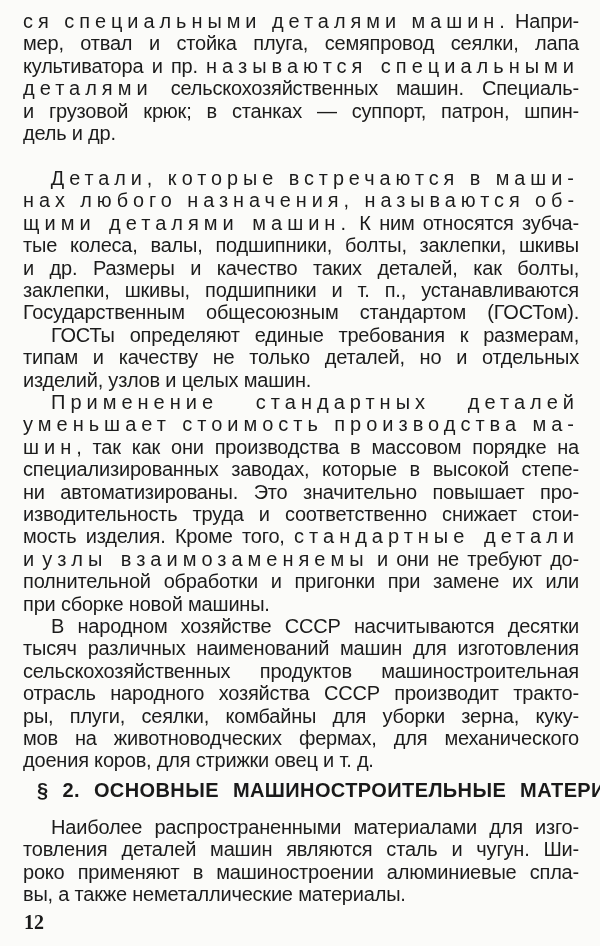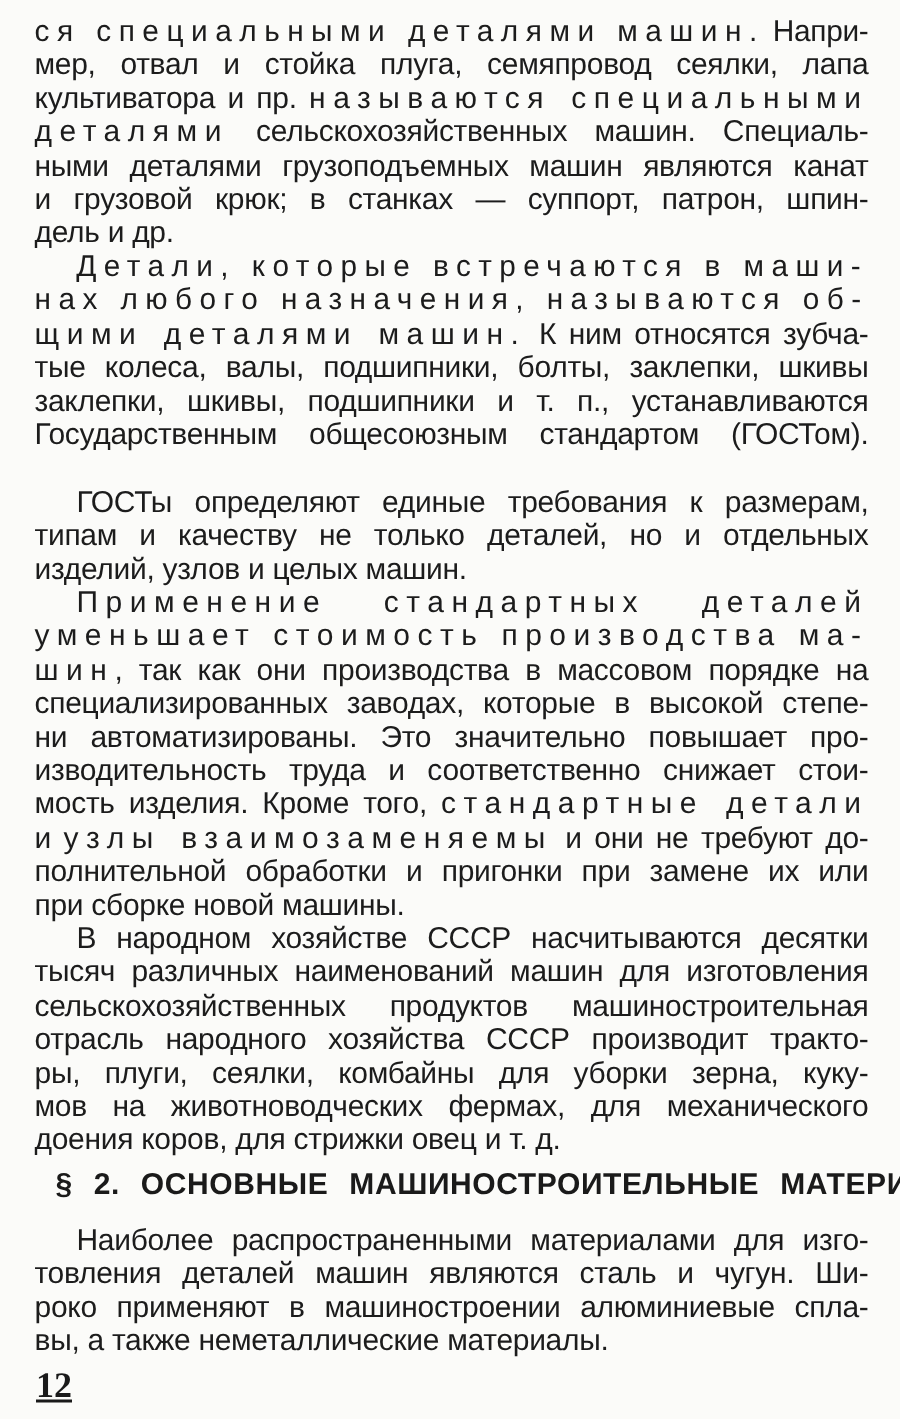--- a/index.html
+++ b/index.html
@@ -57,46 +57,45 @@
     letter-spacing: 0.4px;
     white-space: nowrap;
     word-spacing: 8px;
     color: #1a1a1a;
   }
   .page-number {
     position: absolute;
     left: 24px;
     top: 911px;
     font-family: "Liberation Serif", serif;
-    font-size: 24px;
+    font-size: 20px;
     font-weight: bold;
     color: #1a1a1a;
-    text-decoration: underline;
   }
 </style>
 </head>
 <body>
 
 <div class="page">
 
   <div class="block" style="top:10px">
     <div class="line" style="transform: scaleX(0.995607);"><span class="sp">ся специальными деталями машин.</span><span> Напри-</span></div>
     <div class="line">мер, отвал и стойка плуга, семяпровод  сеялки, лапа</div>
     <div class="line"><span>культиватора и пр. </span><span class="sp">называются специальными</span></div>
     <div class="line"><span class="sp">деталями</span><span> сельскохозяйственных машин. Специаль-</span></div>
-    <div class="line">ными деталями грузоподъемных машин являются канат</div>
     <div class="line">и грузовой крюк; в станках — суппорт, патрон, шпин-</div>
     <div class="line last">дель и др.</div>
   </div>
 
   <div class="block" style="top:167px">
     <div class="line indent" style="transform: scaleX(0.991695);"><span class="sp">Детали, которые встречаются в маши-</span></div>
     <div class="line" style="transform: scaleX(0.992525);"><span class="sp">нах любого назначения, называются об-</span></div>
     <div class="line"><span class="sp">щими деталями машин.</span><span> К ним относятся зубча-</span></div>
     <div class="line">тые колеса, валы, подшипники, болты, заклепки, шкивы</div>
+    <div class="line">и др. Размеры и качество таких  деталей, как болты,</div>
     <div class="line">заклепки, шкивы, подшипники и т. п., устанавливаются</div>
     <div class="line">Государственным общесоюзным стандартом (ГОСТом).</div>
   </div>
 
   <div class="block" style="top:324px">
     <div class="line indent">ГОСТы определяют единые требования к размерам,</div>
     <div class="line">типам и  качеству не только  деталей, но и отдельных</div>
     <div class="line last">изделий, узлов и целых машин.</div>
   </div>
 

